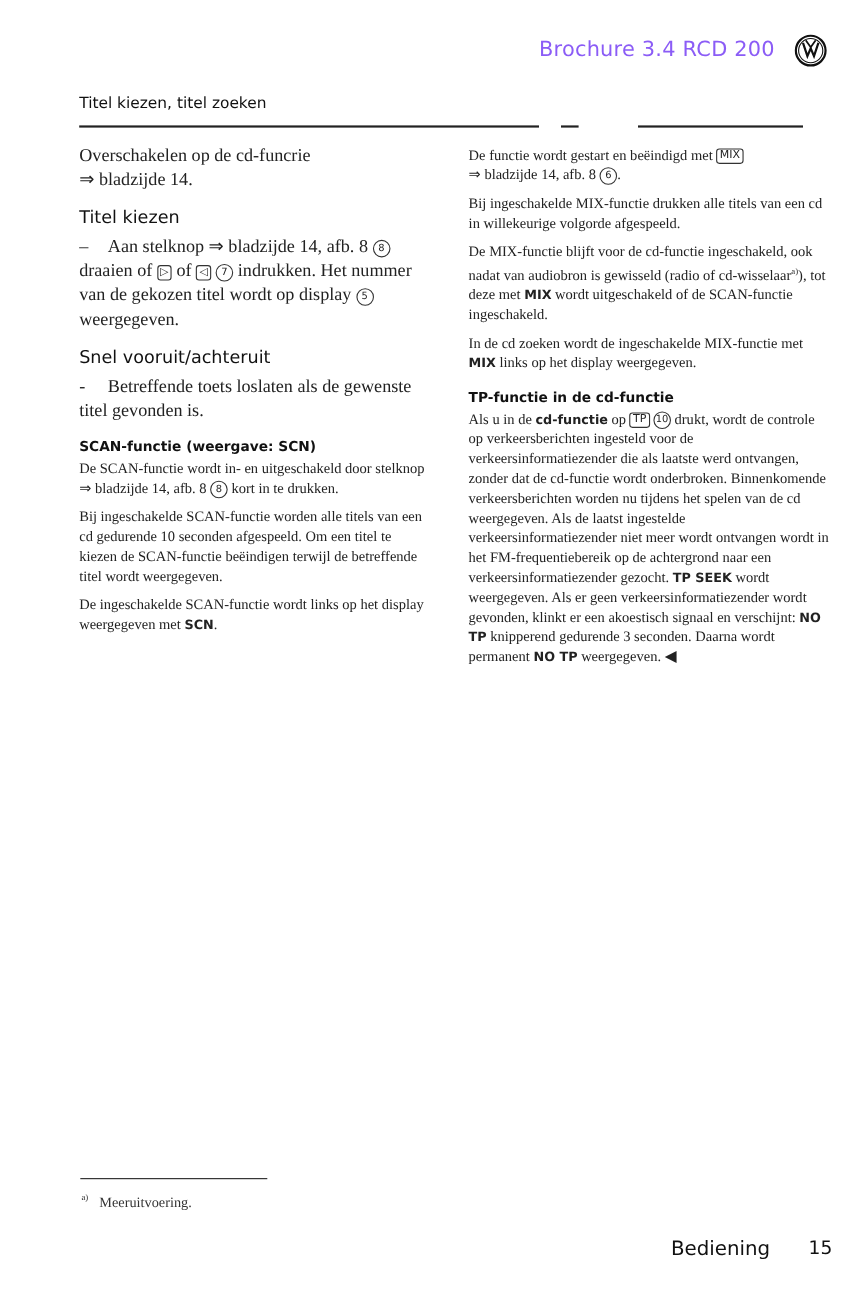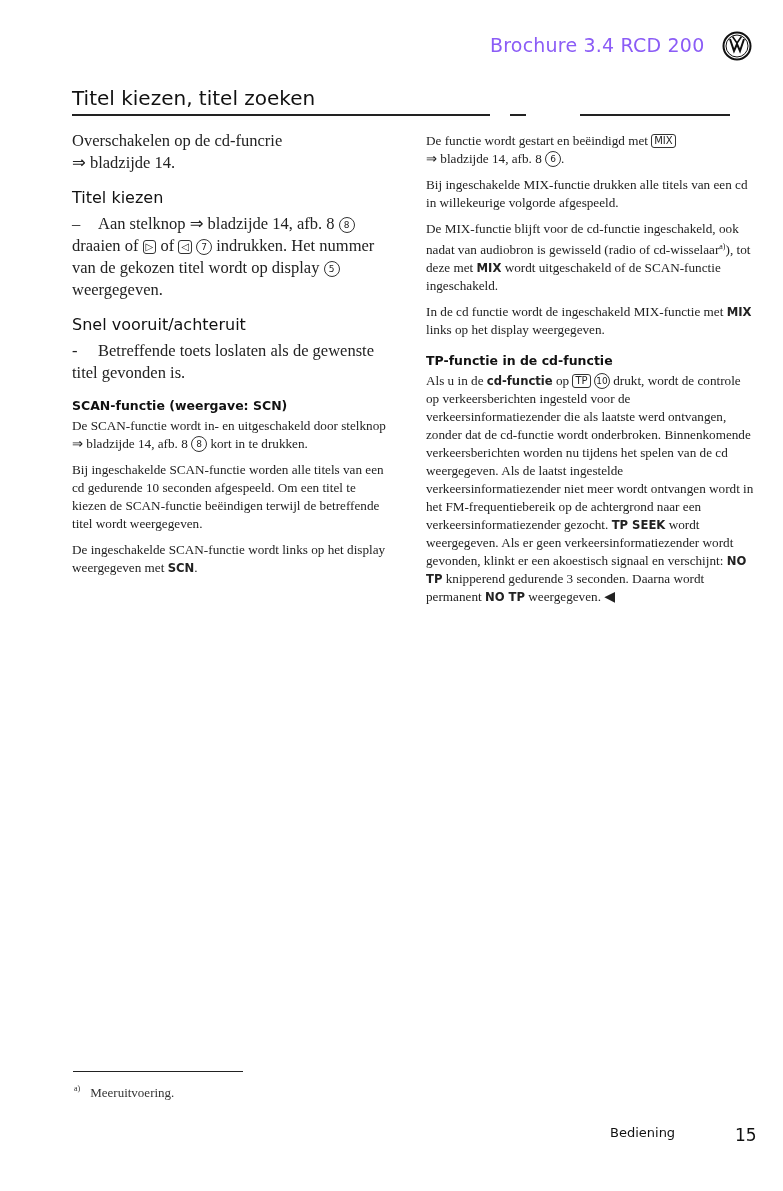--- a/index.html
+++ b/index.html
@@ -1,36 +1,36 @@
 <!DOCTYPE html>
 <html><head>
 <meta charset="utf-8">
 <style>
   html, body { margin: 0; padding: 0; background: #ffffff; }
   body { width: 783px; height: 1191px; position: relative; overflow: hidden; color: #1a1a1a; font-family: "DejaVu Serif", serif; }
   #brochure { position: absolute; top: 34px; left: 490px; font-family: "DejaVu Sans", sans-serif; font-size: 19px; color: #8b5cf6; letter-spacing: 0.2px; }
   #vw-logo { position: absolute; top: 31px; left: 722px; width: 30px; height: 30px; }
-  #page-title { position: absolute; top: 86px; left: 72px; font-family: "DejaVu Sans", sans-serif; font-size: 20px; color: #111; }
+  #page-title { position: absolute; top: 86px; left: 72px; font-family: "DejaVu Sans", sans-serif; font-size: 14px; color: #111; }
   .rule { position: absolute; height: 1.5px; background: #222; }
   .col { position: absolute; }
   #left-col { top: 130px; left: 72px; width: 320px; }
   #right-col { top: 132px; left: 426px; width: 330px; }
   .p-lg { font-family: "Liberation Serif", serif; font-size: 16.5px; line-height: 22px; margin: 0 0 10px 0; color: #222; }
   .p-sm { font-family: "Liberation Serif", serif; font-size: 13.2px; line-height: 18px; margin: 0 0 8px 0; color: #222; }
   .h-md { font-family: "DejaVu Sans", sans-serif; font-size: 16px; margin: 14px 0 6px 0; color: #111; }
   .h-sm { font-family: "DejaVu Sans", sans-serif; font-size: 12.5px; margin: 14px 0 4px 0; color: #111; font-weight: bold; }
   .b { font-family: "DejaVu Sans", sans-serif; font-weight: bold; font-size: 0.88em; }
   .key { display: inline-block; border: 1px solid #333; border-radius: 3px; font-family: "DejaVu Sans", sans-serif; font-size: 10px; line-height: 12px; padding: 0 2px; vertical-align: 1px; }
   .circ { display: inline-block; width: 14px; height: 14px; border: 1px solid #333; border-radius: 50%; font-family: "DejaVu Sans", sans-serif; font-size: 9px; line-height: 14px; text-align: center; vertical-align: 1px; }
   .dash { display: inline-block; width: 26px; }
   sup { font-size: 0.6em; }
   #footnote-rule { position: absolute; top: 1071px; left: 73px; width: 170px; height: 1px; background: #222; }
   #footnote { position: absolute; top: 1084px; left: 74px; font-family: "Liberation Serif", serif; font-size: 13px; color: #333; }
   #footnote .mark { font-size: 8px; vertical-align: 6px; margin-right: 10px; }
-  #footer-section { position: absolute; top: 1125px; left: 610px; font-family: "DejaVu Sans", sans-serif; font-size: 13px; color: #111; }
+  #footer-section { position: absolute; top: 1125px; left: 610px; font-family: "DejaVu Sans", sans-serif; font-size: 18px; color: #111; }
   #footer-page { position: absolute; top: 1125px; left: 735px; font-family: "DejaVu Sans", sans-serif; font-size: 17px; color: #111; }
   .end-mark { font-size: 14px; }
 </style>
 </head>
 <body>
 
 <div id="brochure">Brochure 3.4  RCD 200</div>
 <svg id="vw-logo" viewBox="0 0 30 30">
   <circle cx="15" cy="15" r="13.5" fill="none" stroke="#111" stroke-width="2"></circle>
   <circle cx="15" cy="15" r="11" fill="none" stroke="#111" stroke-width="1"></circle>
@@ -88,21 +88,21 @@
     <span>⇒ bladzijde 14, afb. 8</span>
     <span class="circ">6</span><span>.</span>
   </p>
   <p class="p-sm">Bij ingeschakelde MIX-functie drukken alle titels van een cd in willekeurige volgorde afgespeeld.</p>
   <p class="p-sm">
     <span>De MIX-functie blijft voor de cd-functie ingeschakeld, ook nadat van audiobron is gewisseld (radio of cd-wisselaar</span><sup>a)</sup><span>), tot deze met</span>
     <span class="b">MIX</span>
     <span>wordt uitgeschakeld of de SCAN-functie ingeschakeld.</span>
   </p>
   <p class="p-sm">
-    <span>In de cd functie wordt de ingeschakeld MIX-functie met</span>
+    <span>In de cd zoeken wordt de ingeschakelde MIX-functie met</span>
     <span class="b">MIX</span>
     <span>links op het display weergegeven.</span>
   </p>
 
   <div class="h-sm">TP-functie in de cd-functie</div>
   <p class="p-sm">
     <span>Als u in de</span>
     <span class="b">cd-functie</span>
     <span>op</span>
     <span class="key">TP</span>

